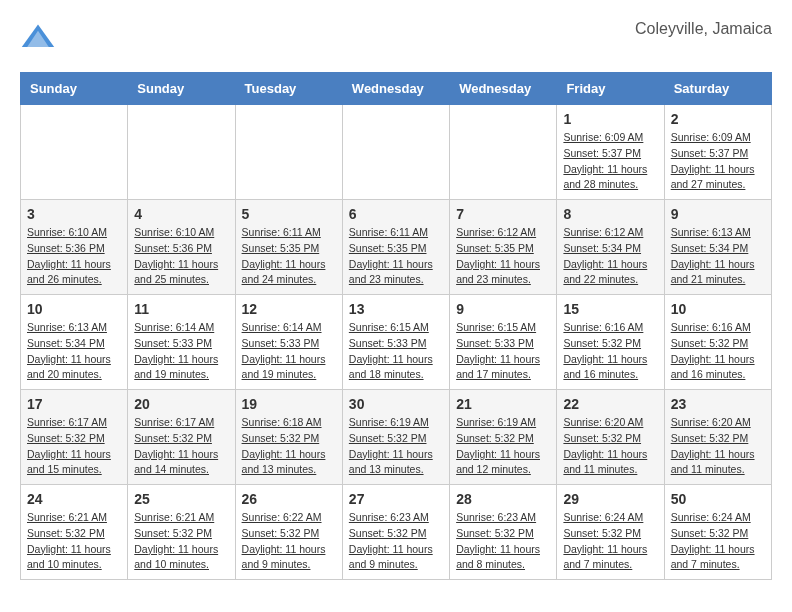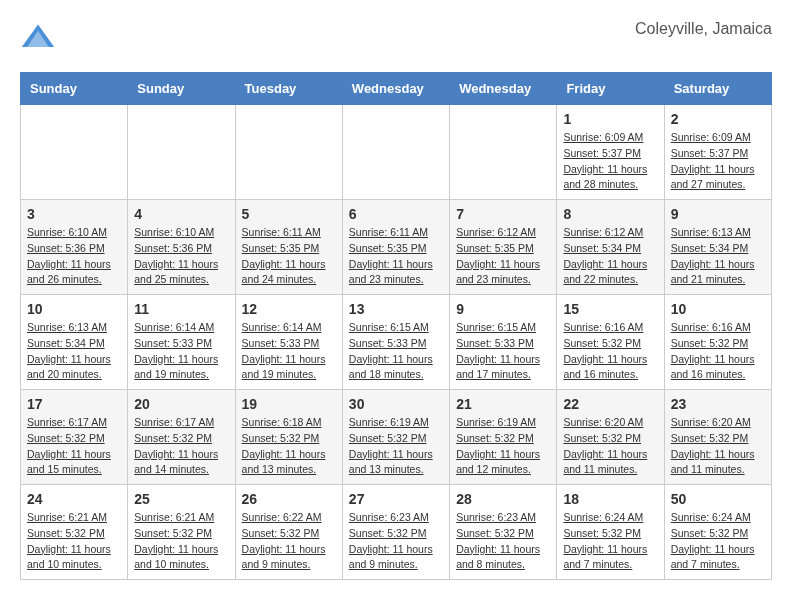--- a/index.html
+++ b/index.html
@@ -319,21 +319,21 @@
 and 9 minutes.</div>
         </td>
         <td>
           <span class="day-num">28</span>
           <div class="day-info" style="white-space: pre-line;">Sunrise: 6:23 AM
 Sunset: 5:32 PM
 Daylight: 11 hours
 and 8 minutes.</div>
         </td>
         <td>
-          <span class="day-num">18</span>
+          <span class="day-num">29</span>
           <div class="day-info" style="white-space: pre-line;">Sunrise: 6:24 AM
 Sunset: 5:32 PM
 Daylight: 11 hours
 and 7 minutes.</div>
         </td>
         <td>
           <span class="day-num">50</span>
           <div class="day-info" style="white-space: pre-line;">Sunrise: 6:24 AM
 Sunset: 5:32 PM
 Daylight: 11 hours

